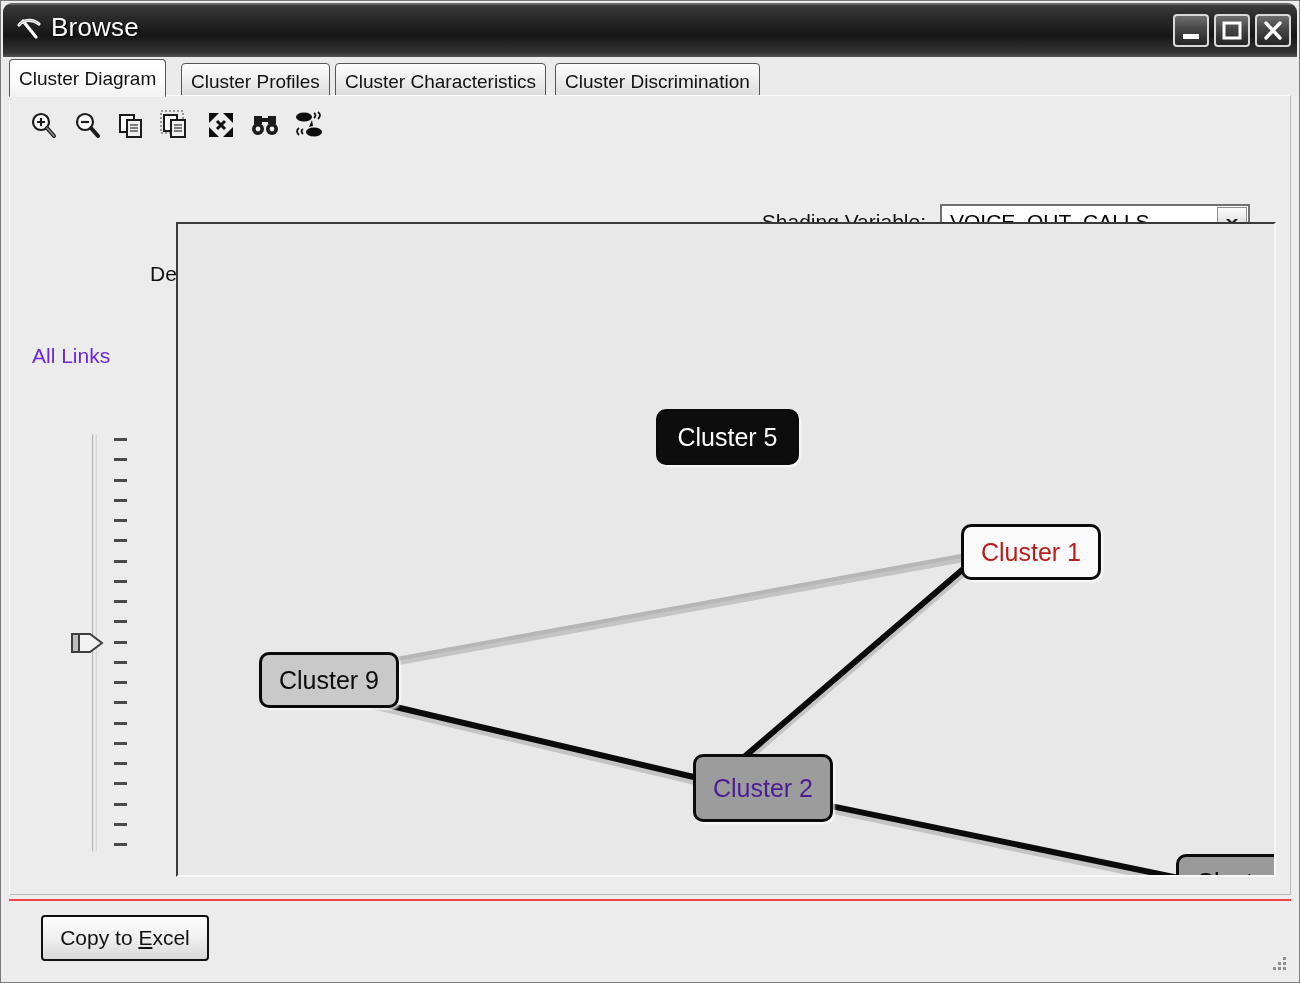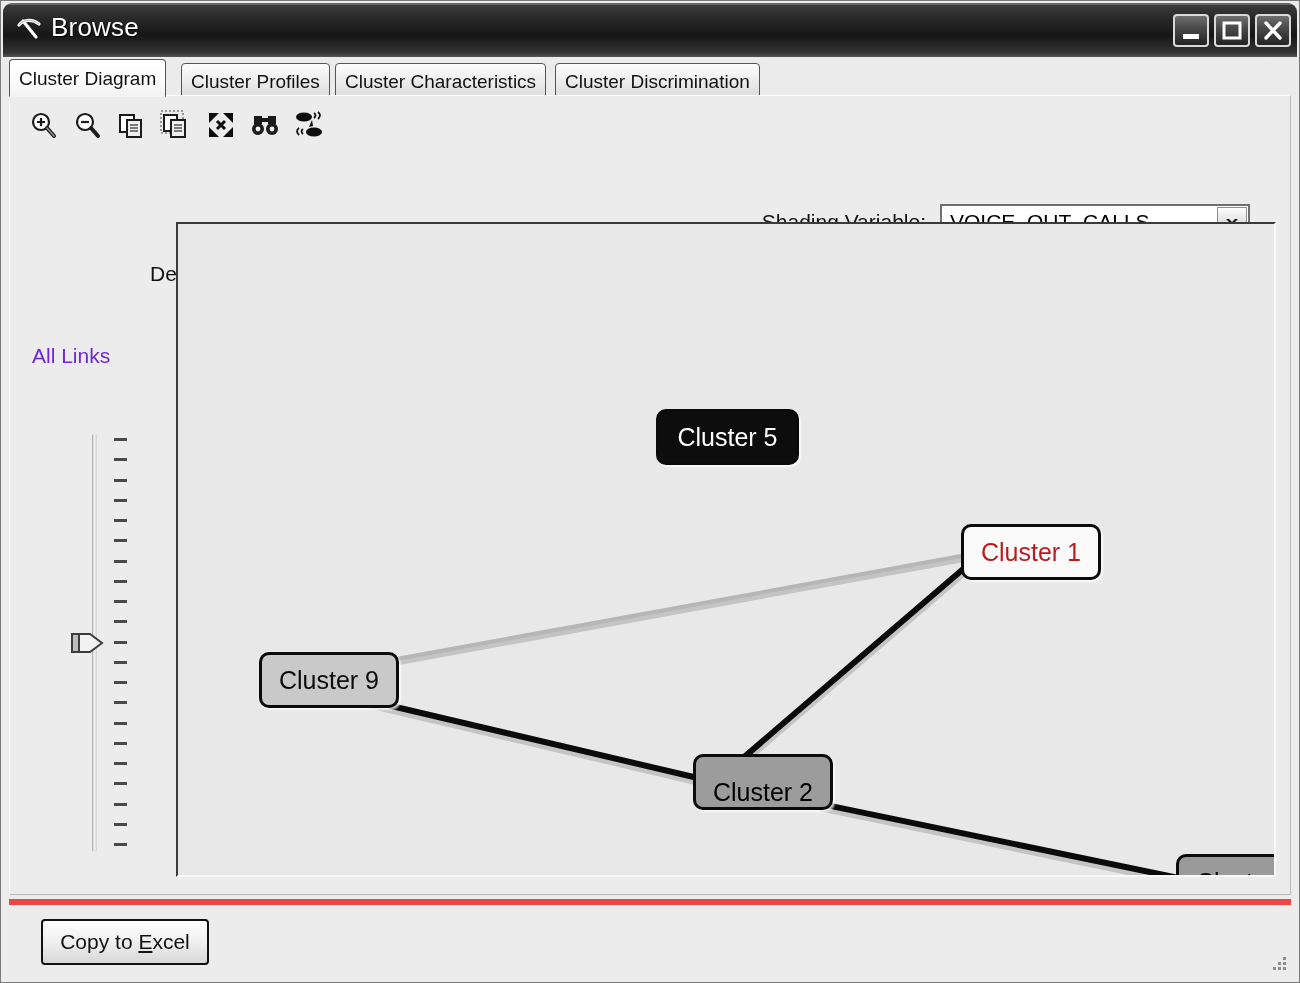--- a/index.html
+++ b/index.html
@@ -204,21 +204,21 @@
     box-shadow: 2px 2px 2px rgba(255,255,255,.75);
     margin-left: 48px;
   }
 
   
   #bottombar {
     position: absolute;
     left: 8px; top: 898px;
     width: 1282px; height: 75px;
     background: #ececec;
-    border-top: 6px solid #ef4444;
+    border-top: 2px solid #ef4444;
   }
   .dlgbtn {
     position: absolute; top: 14px;
     height: 46px;
     background: linear-gradient(180deg,#fdfdfd 0%,#f0f0f0 48%,#d8d8d8 100%);
     border: 2px solid #111;
     border-radius: 4px;
     font-size: 21px; color: #111;
     display:flex; align-items:center; justify-content:center;
     cursor: pointer;
@@ -425,21 +425,21 @@
       <div id="nodes-layer">
           <div class="node" style="left: 430px; top: 185px; width: 143px; height: 56px; background: rgb(13, 13, 13); color: rgb(255, 255, 255);">
             <span>Cluster 5</span>
           </div>
           <div class="node" style="left: 735px; top: 300px; width: 140px; height: 56px; background: rgb(250, 250, 250); color: #b91c1c;">
             <span>Cluster 1</span>
           </div>
           <div class="node" style="left: 33px; top: 428px; width: 140px; height: 56px; background: rgb(201, 201, 201); color: rgb(11, 11, 11);">
             <span>Cluster 9</span>
           </div>
-          <div class="node" style="left: 467px; top: 530px; width: 140px; height: 56px; background: rgb(156, 156, 156); color: #000000; align-items: flex-end;">
+          <div class="node" style="left: 467px; top: 530px; width: 140px; height: 68px; background: rgb(156, 156, 156); color: #4c1d95;">
             <span>Cluster 2</span>
           </div>
           <div class="node" style="left: 950px; top: 630px; width: 140px; height: 56px; background: rgb(154, 154, 154); color: rgb(11, 11, 11);">
             <span>Cluster 3</span>
           </div>
         </div>
     </div>
   </div>
 
   <div id="bottombar">

